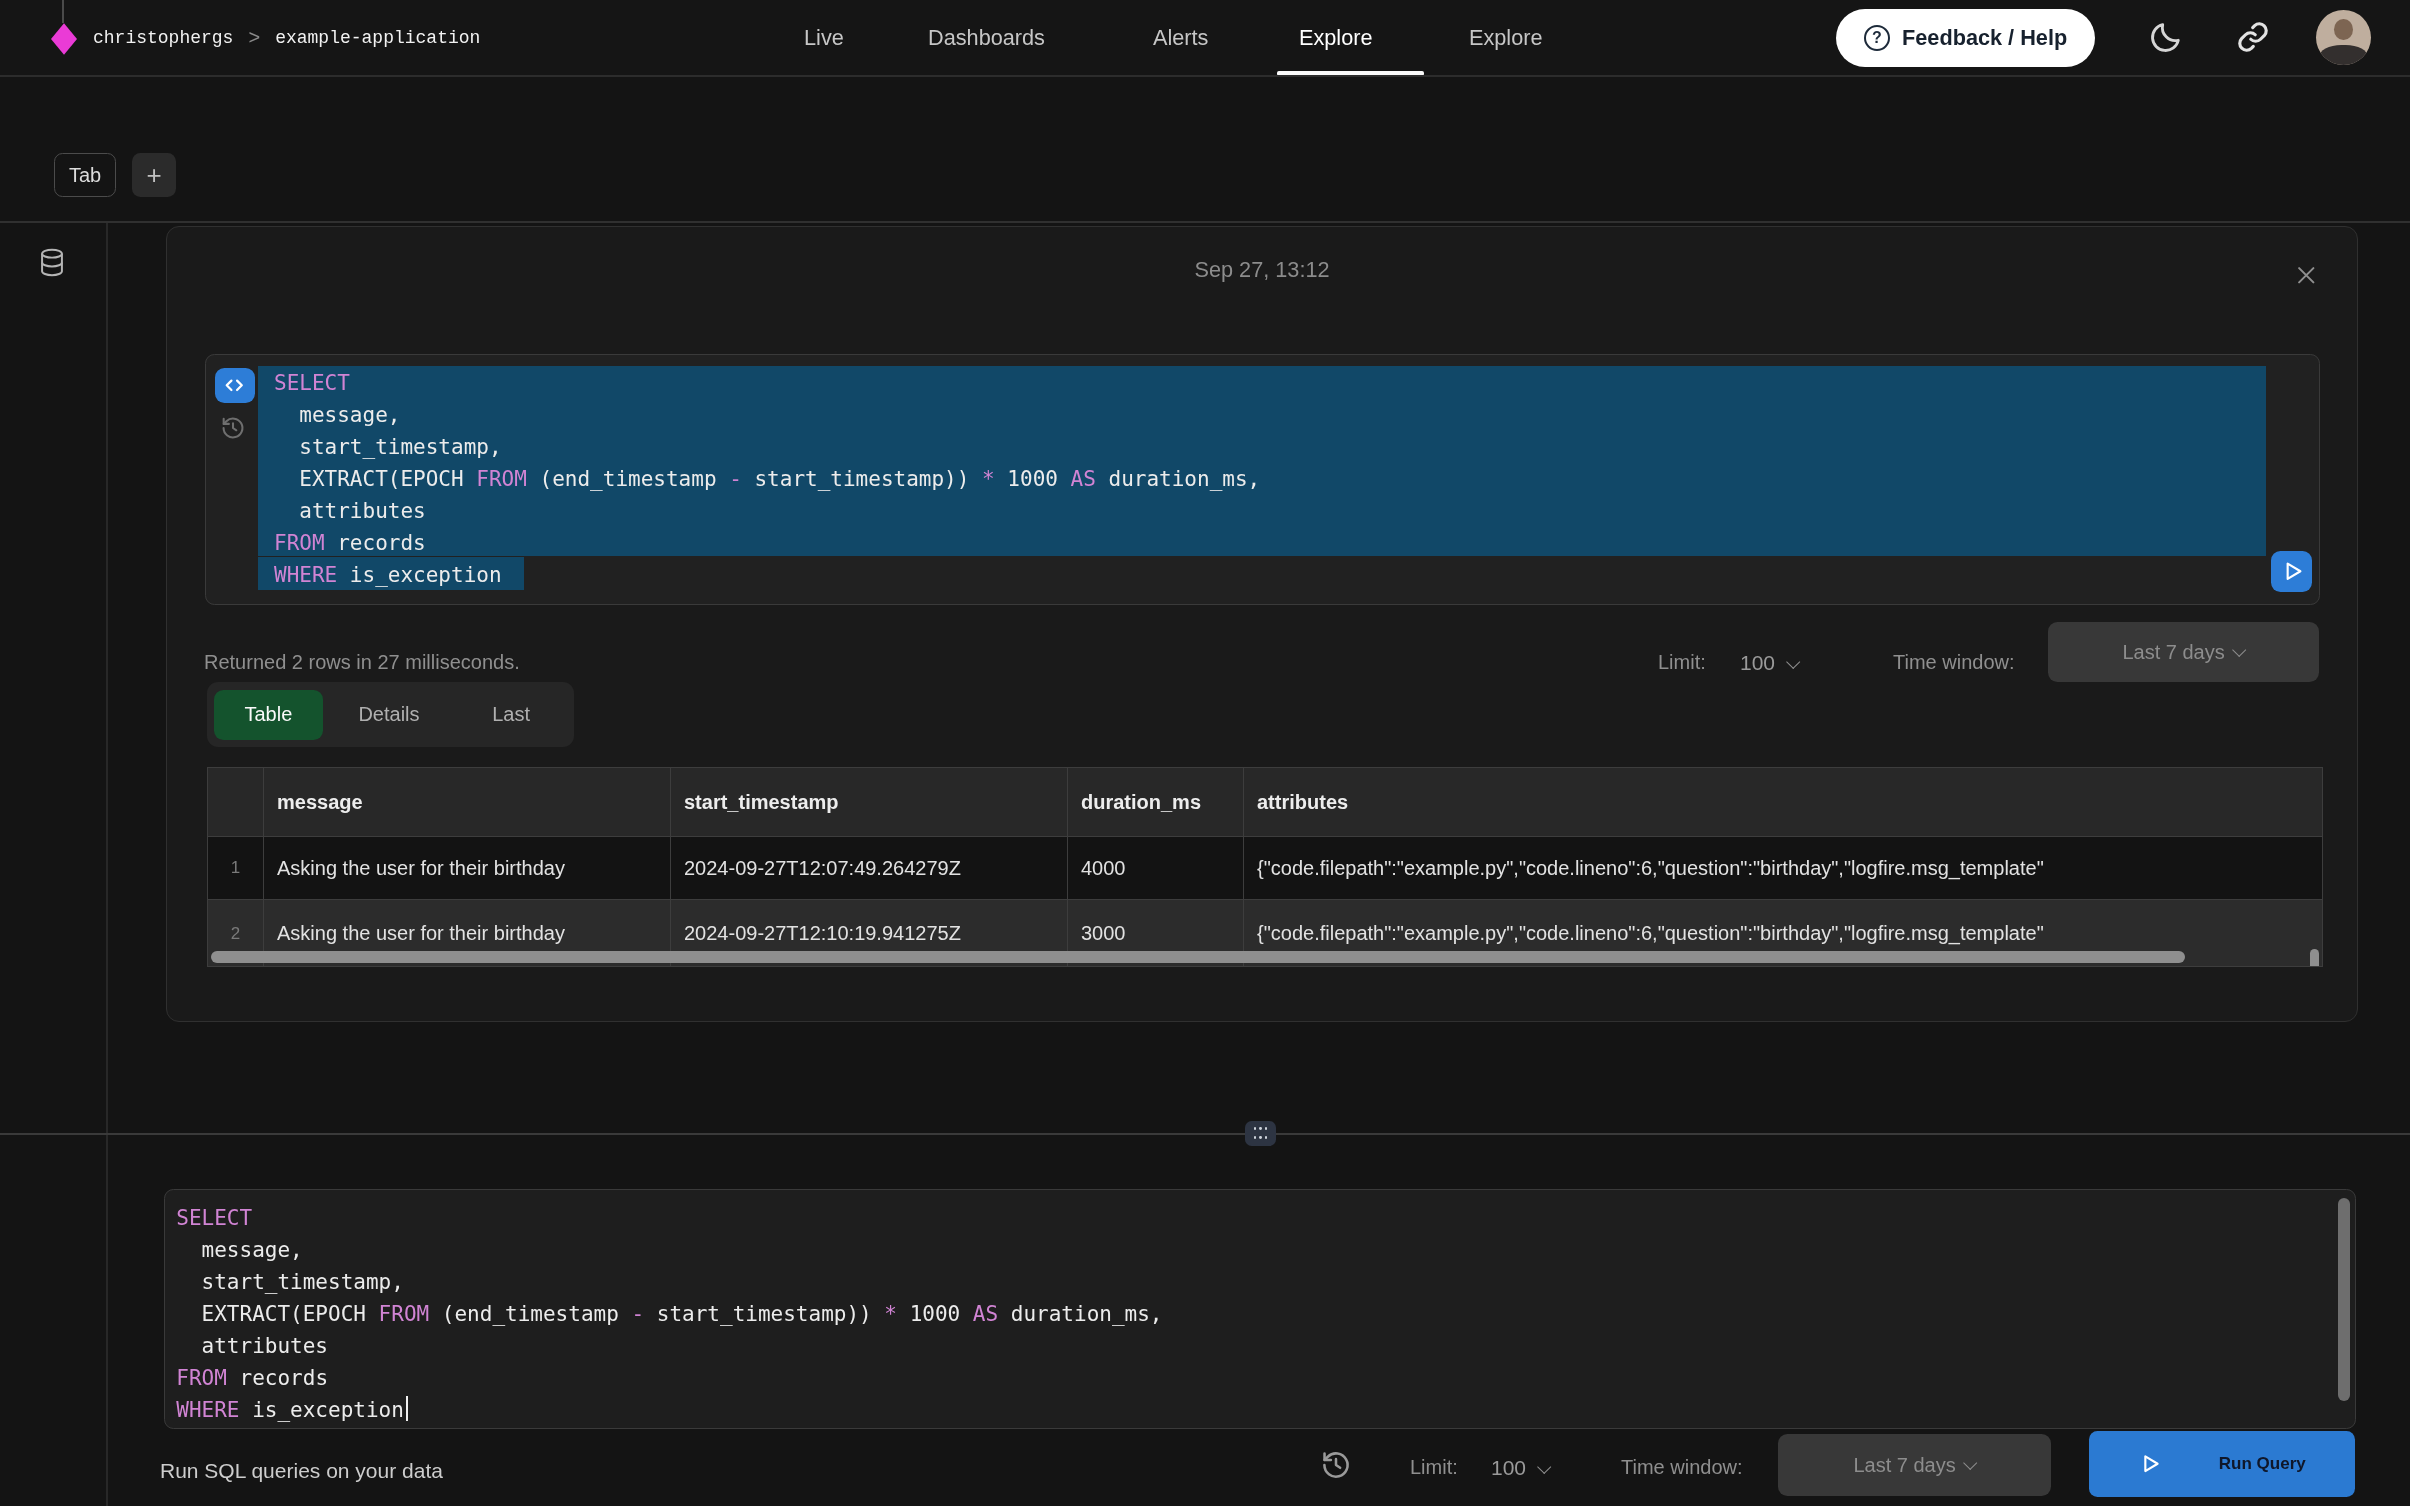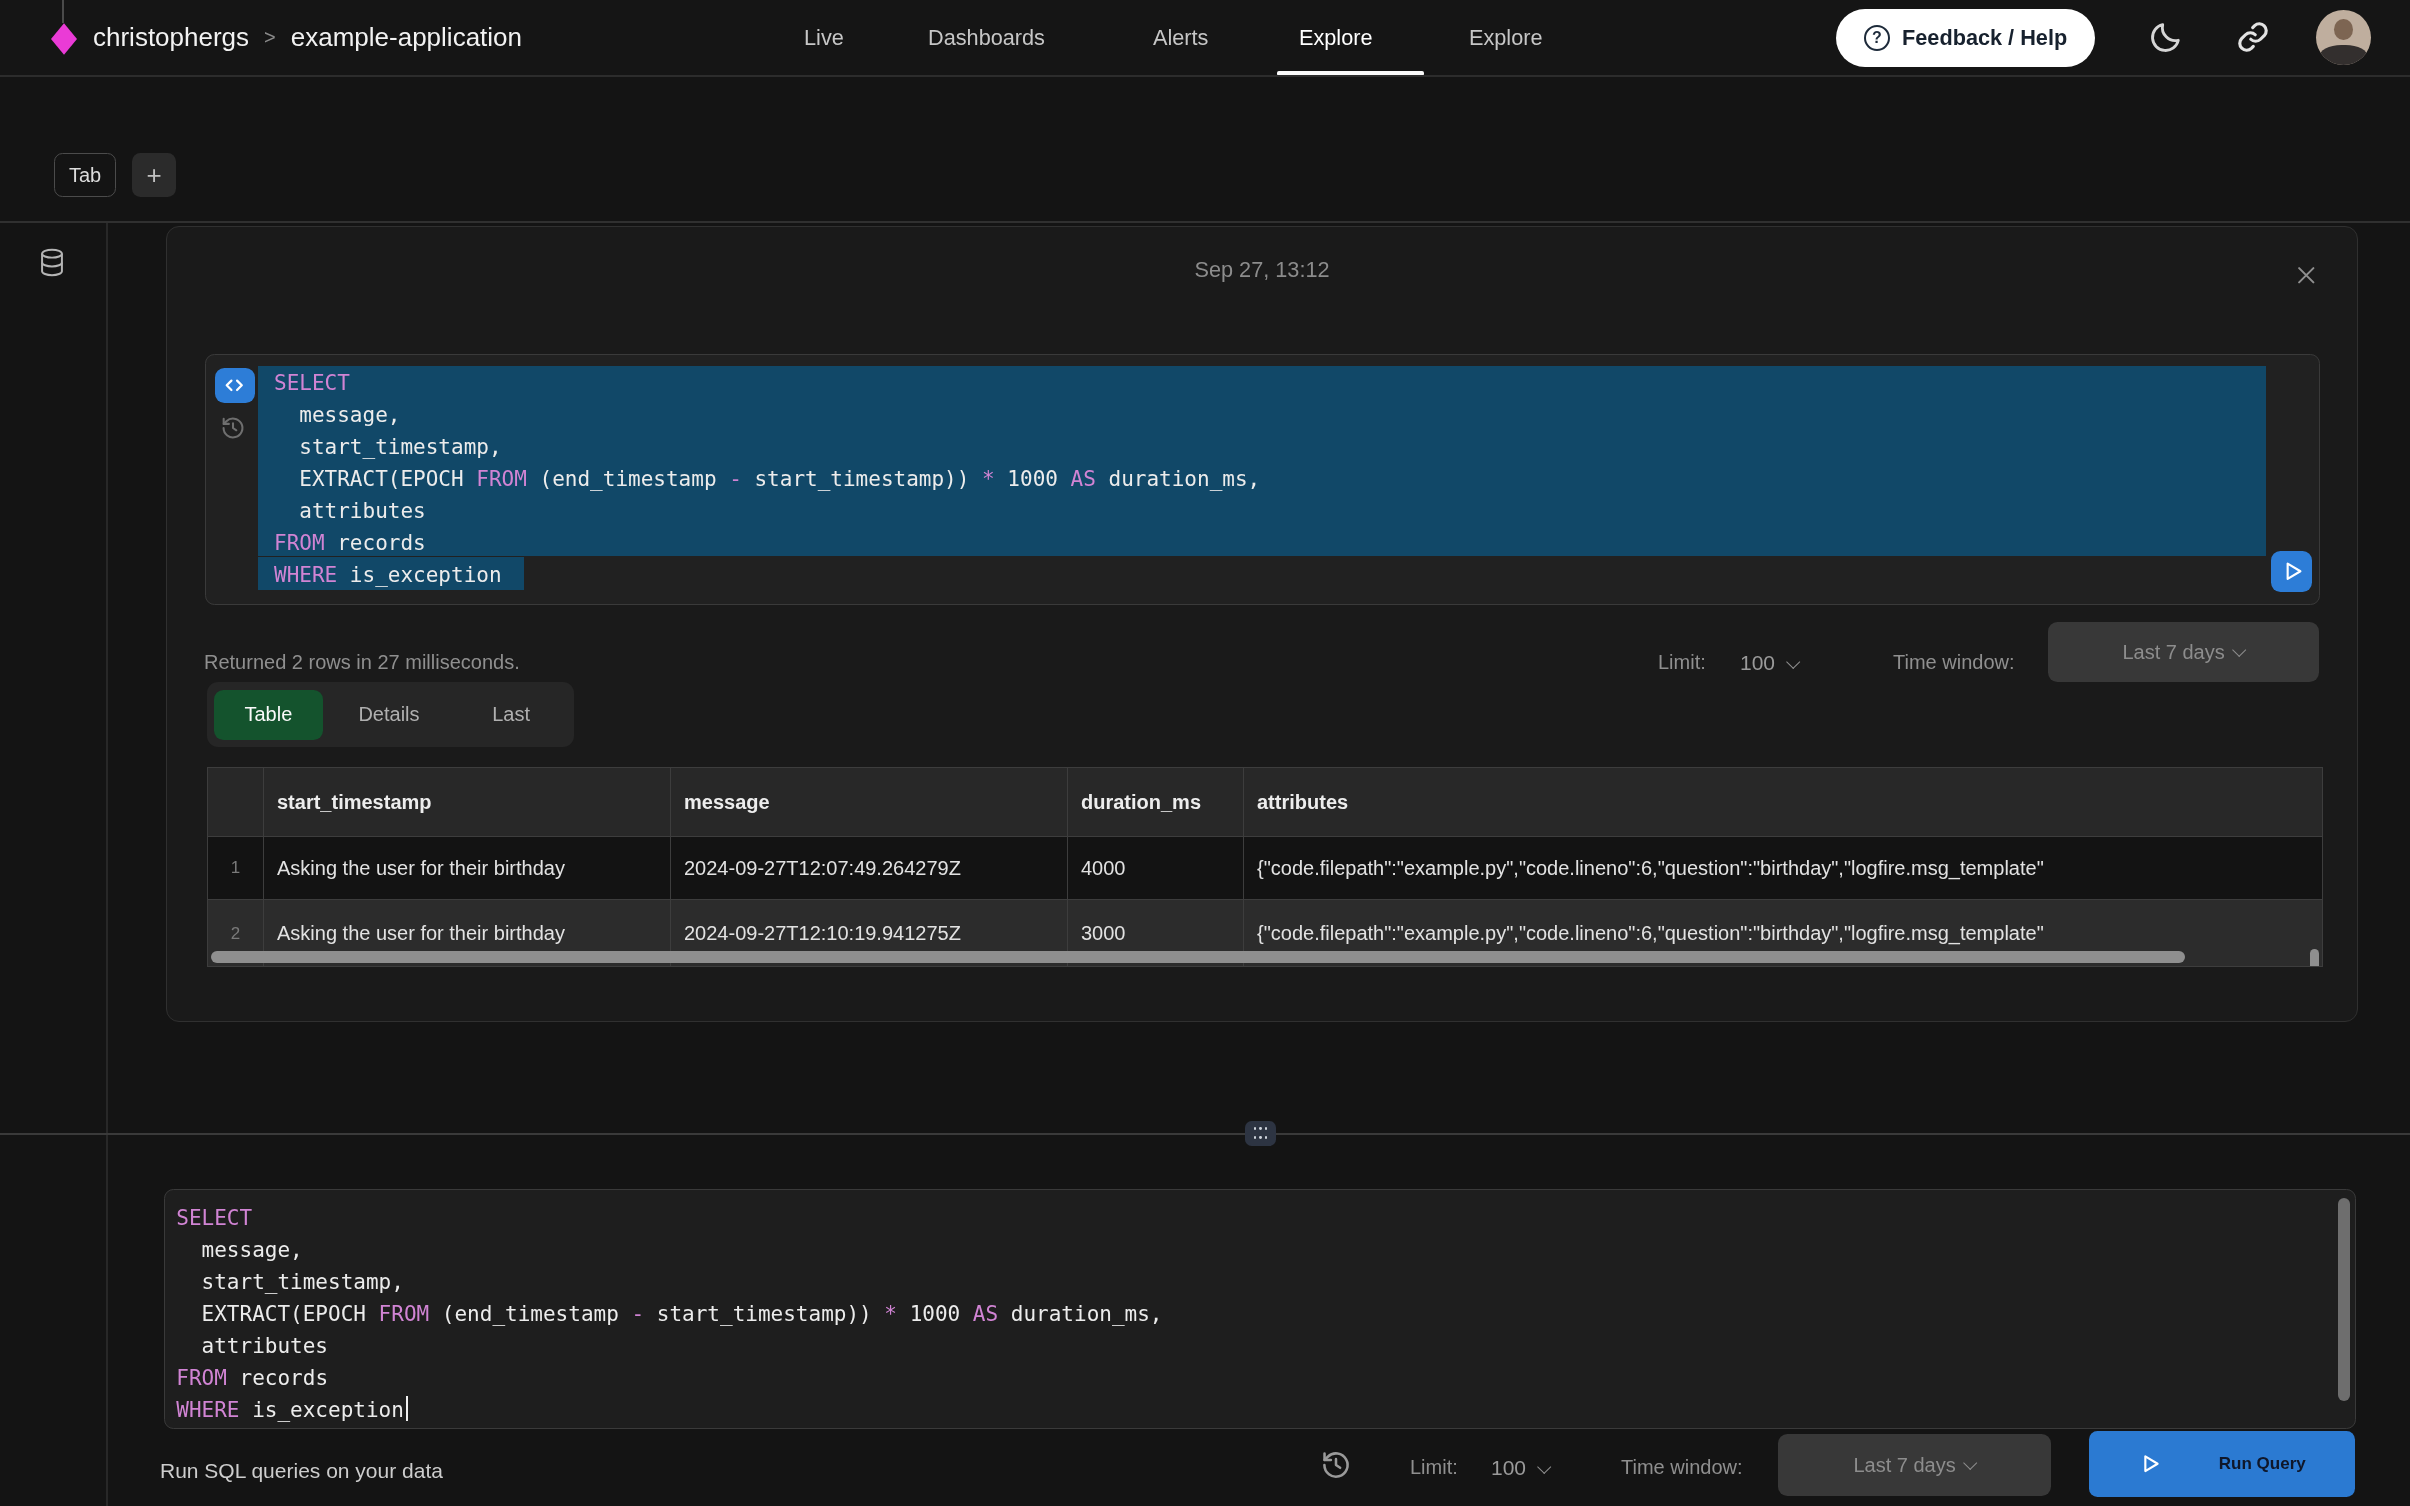--- a/index.html
+++ b/index.html
@@ -7,21 +7,21 @@
   .screen{
     position:relative; width:2411px; height:1507px; overflow:hidden;
     background:#141414; font-family:"Liberation Sans", sans-serif; color:#e6e6e6;
   }
   
   .navbar{ position:absolute; left:0; top:0; width:2411px; height:75px; background:#151515;}
   .nav-divider{ position:absolute; left:0; top:75px; width:2411px; height:1.9px; background:#2c2c2c;}
   .logo-stem{ position:absolute; left:62px; top:0; width:1.9px; height:22.6px; background:#4a4a4a;}
   .logo-diamond{ position:absolute; left:51px; top:22.6px; cursor:pointer;}
   .breadcrumb{ position:absolute; left:93px; top:0; height:75px; display:flex; align-items:center; gap:15px;}
-  .bc-org,.bc-project{ font-size:26px; color:#f2f2f2; cursor:pointer;}
+  .bc-org,.bc-project{ font-size:18px; color:#f2f2f2; cursor:pointer;font-family:Liberation Mono, monospace;}
   .bc-sep{ font-size:20px; color:#8a8a8a; }
   .nav-item{ position:absolute; top:24.5px; font-size:21.7px; color:#c6c6c6; cursor:pointer;}
   .nav-item.active{ color:#ffffff; }
   .nav-underline{ position:absolute; left:1277px; top:71px; width:147px; height:4.7px; background:#fafafa; border-radius:1.9px;}
   .feedback-pill{ position:absolute; left:1836px; top:8.5px; width:259px; height:58px; background:#ffffff;
     border-radius:29px; display:flex; align-items:center; justify-content:center; gap:12.2px; cursor:pointer; border:none;}
   .q-circle{ width:26px; height:26px; border:2.4px solid #1d2a3a; border-radius:50%;
     display:flex; align-items:center; justify-content:center; font-size:16px; font-weight:bold; color:#1d2a3a;}
   .feedback-label{ font-size:21.7px; font-weight:600; color:#17212e;}
   .icon-btn{ position:absolute; top:19px; width:38px; height:38px; background:none; border:none; cursor:pointer;}
@@ -221,22 +221,22 @@
 
     <div class="segmented">
       <div class="seg active">Table</div>
       <div class="seg s2">Details</div>
       <div class="seg s3">Last</div>
     </div>
 
     <div class="rtable">
         <div class="trow thead">
           <div class="numcell"></div>
+          <div>message</div>
           <div>start_timestamp</div>
-          <div>message</div>
           <div>duration_ms</div>
           <div>attributes</div>
         </div>
       <div class="trow tr1">
           <div class="numcell">1</div>
           <div>Asking the user for their birthday</div>
           <div>2024-09-27T12:07:49.264279Z</div>
           <div>4000</div>
           <div>{"code.filepath":"example.py","code.lineno":6,"question":"birthday","logfire.msg_template"</div>
         </div>

